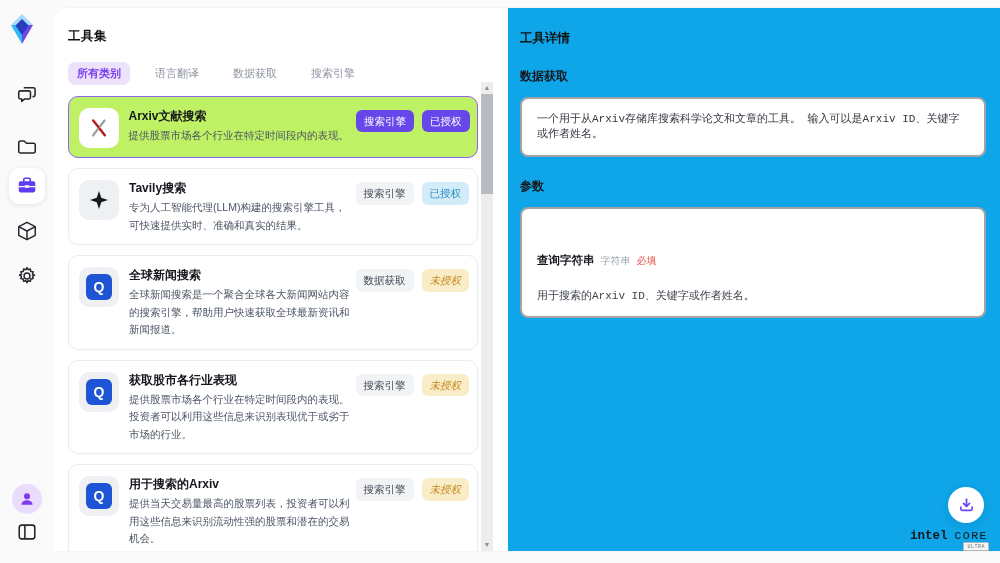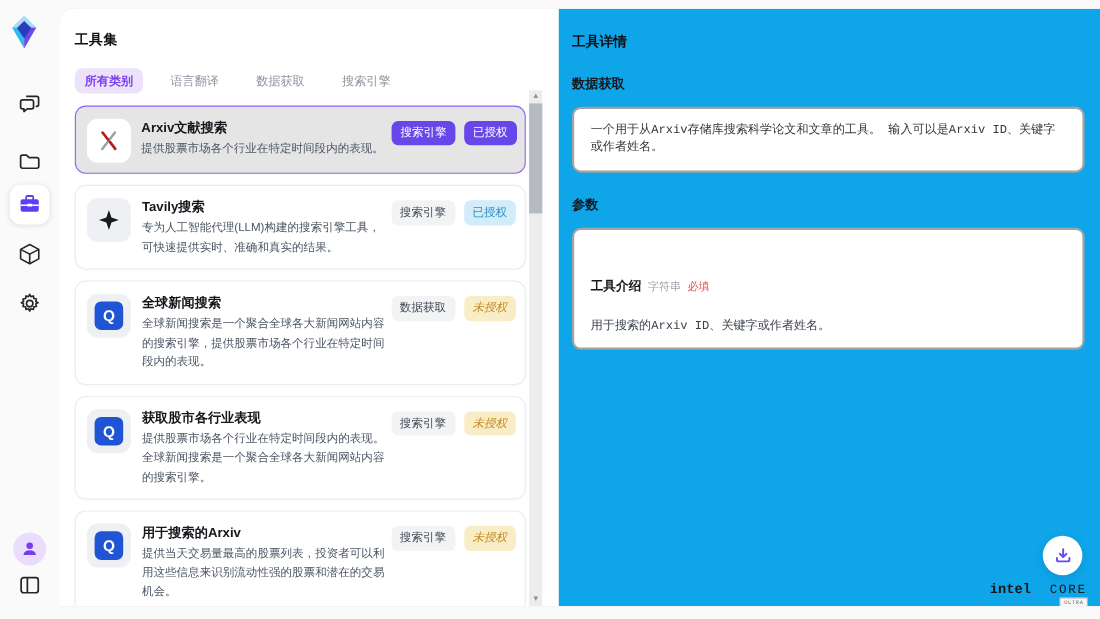--- a/index.html
+++ b/index.html
@@ -22,21 +22,21 @@
     box-shadow:0 0 0 1px rgba(0,0,0,.025); background:#fff; }
   
   .listpanel { width:454px; background:#ffffff; position:relative; padding:20px 0 0 14px; }
   .panel-title { font-size:12.5px; font-weight:bold; color:#111; letter-spacing:.5px; }
   .tabs { display:flex; align-items:center; gap:16px; margin-top:17px; }
   .tab { font-size:11px; color:#8d94a0; padding:4px 9px; border-radius:7px; cursor:pointer; white-space:nowrap; }
   .tab.active { background:#ece2fa; color:#7b3ff2; font-weight:bold; }
   .cards { margin-top:11px; display:flex; flex-direction:column; gap:10px; width:410px; }
   .card { background:#fff; border:1px solid #ececf0; border-radius:10px;
     padding:11px 8px 10px 10px; display:flex; gap:4px; box-shadow:0 1px 2px rgba(0,0,0,.02); cursor:pointer; }
-  .card.selected { border:1.5px solid #8f63f3; background:#e5e5e5; padding:10.5px 7.5px 9.5px 9.5px;justify-content:center; }
+  .card.selected { border:1.5px solid #8f63f3; background:#bef264; padding:10.5px 7.5px 9.5px 9.5px;justify-content:center; }
   .tool-icon { width:40px; height:40px; border-radius:10px; background:#eef0f4; flex:0 0 40px;
     display:flex; align-items:center; justify-content:center; }
   .card.selected .tool-icon { background:#ffffff; }
   .tool-icon .qsq { width:26px; height:26px; border-radius:6px; background:#1f55d4; color:#fff;
     display:flex; align-items:center; justify-content:center; font-size:14px; font-weight:bold; }
   .card-body { width:240px; margin-left:6px; }
   .card-title { font-size:12px; font-weight:bold; color:#15171c; line-height:16px; }
   .card-desc { font-size:10.5px; color:#4b5563; line-height:17.5px; margin-top:3px; }
   .card-badges { margin-left:auto; display:flex; gap:8px; align-items:flex-start; padding-top:2px; }
   .badge { font-size:10.5px; line-height:1; padding:6px 8px; border-radius:6px; white-space:nowrap; }
@@ -55,21 +55,21 @@
   .detail-box { background:#fff; border:2px solid #a3a3a3; border-radius:8px; margin-top:12px; padding:13px 15px; }
   .detail-box .intro { font-size:11px; color:#33373f; line-height:15px; }
   .param-line { display:flex; align-items:baseline; gap:6px; }
   .param-name { font-size:11.5px; font-weight:bold; color:#15171c; }
   .param-type { font-size:10px; color:#9aa1ac; }
   .param-req  { font-size:10px; color:#e5544f;margin-top:32px; }
   .param-desc { font-size:11px; color:#3c424c; margin-top:20px; }
   
   .dl-btn { position:absolute; right:16px; bottom:28px; width:36px; height:36px; border-radius:50%;
     background:#fff; box-shadow:0 2px 8px rgba(30,30,60,.13); display:flex; align-items:center; justify-content:center; cursor:pointer; }
-  .brand { position:absolute; right:12px; bottom:8px; display:flex; align-items:baseline; gap:17px;text-align:right; }
+  .brand { position:absolute; right:12px; bottom:8px; display:flex; align-items:baseline; gap:7px;text-align:right; }
   .brand .b1 { font-size:12.5px; font-weight:bold; color:#17181a; }
   .brand .b2 { font-size:11.5px; font-weight:300; letter-spacing:1.5px; color:#17181a; position:relative; }
   .brand .b3 { position:absolute; right:-1px; bottom:-9px; font-size:5px; letter-spacing:.5px;
     color:#6d6d6d; border:0.5px solid #b5b5b5; background:#f6f6f6; padding:0.5px 3px; border-radius:1px; }
   .win-scroll-hint { position:absolute; right:2px; top:8px; font-size:6px; color:#c9c9cd; }
   svg { display:block; }
 </style>
 </head>
 <body>
 
@@ -186,35 +186,35 @@
           <span class="badge b-cyan">已授权</span>
         </div>
       </div>
 
       <div class="card">
         <div class="tool-icon">
             <div class="qsq">Q</div>
           </div>
         <div class="card-body">
           <div class="card-title">全球新闻搜索</div>
-          <div class="card-desc">全球新闻搜索是一个聚合全球各大新闻网站内容的搜索引擎，提供股票市场各个行业在特定时间段内的表现。</div>
+          <div class="card-desc">全球新闻搜索是一个聚合全球各大新闻网站内容的搜索引擎，帮助用户快速获取全球最新资讯和新闻报道。</div>
         </div>
         <div class="card-badges">
           <span class="badge b-gray">数据获取</span>
           <span class="badge b-yellow">未授权</span>
         </div>
       </div>
 
       <div class="card">
         <div class="tool-icon">
             <div class="qsq">Q</div>
           </div>
         <div class="card-body">
           <div class="card-title">获取股市各行业表现</div>
-          <div class="card-desc">提供股票市场各个行业在特定时间段内的表现。全球新闻搜索是一个聚合全球各大新闻网站内容的搜索引擎。</div>
+          <div class="card-desc">提供股票市场各个行业在特定时间段内的表现。投资者可以利用这些信息来识别表现优于或劣于市场的行业。</div>
         </div>
         <div class="card-badges">
           <span class="badge b-gray">搜索引擎</span>
           <span class="badge b-yellow">未授权</span>
         </div>
       </div>
 
       <div class="card">
         <div class="tool-icon">
             <div class="qsq">Q</div>
@@ -242,21 +242,21 @@
     <div class="detail-h1">工具详情</div>
 
     <div class="detail-h2">数据获取</div>
     <div class="detail-box">
       <div class="intro">一个用于从Arxiv存储库搜索科学论文和文章的工具。 输入可以是Arxiv ID、关键字或作者姓名。</div>
     </div>
 
     <div class="detail-h2">参数</div>
     <div class="detail-box">
       <div class="param-line">
-        <span class="param-name">工具介绍</span>
+        <span class="param-name">查询字符串</span>
         <span class="param-type">字符串</span>
         <span class="param-req">必填</span>
       </div>
       <div class="param-desc">用于搜索的Arxiv ID、关键字或作者姓名。</div>
     </div>
 
     <div class="dl-btn">
       <svg width="17" height="17" viewBox="0 0 18 18" fill="none" stroke="#6745ef" stroke-width="1.8" stroke-linecap="round" stroke-linejoin="round">
         <path d="M9 2.5 V9.5"></path>
         <path d="M5.8 6.8 L9 10 L12.2 6.8"></path>

